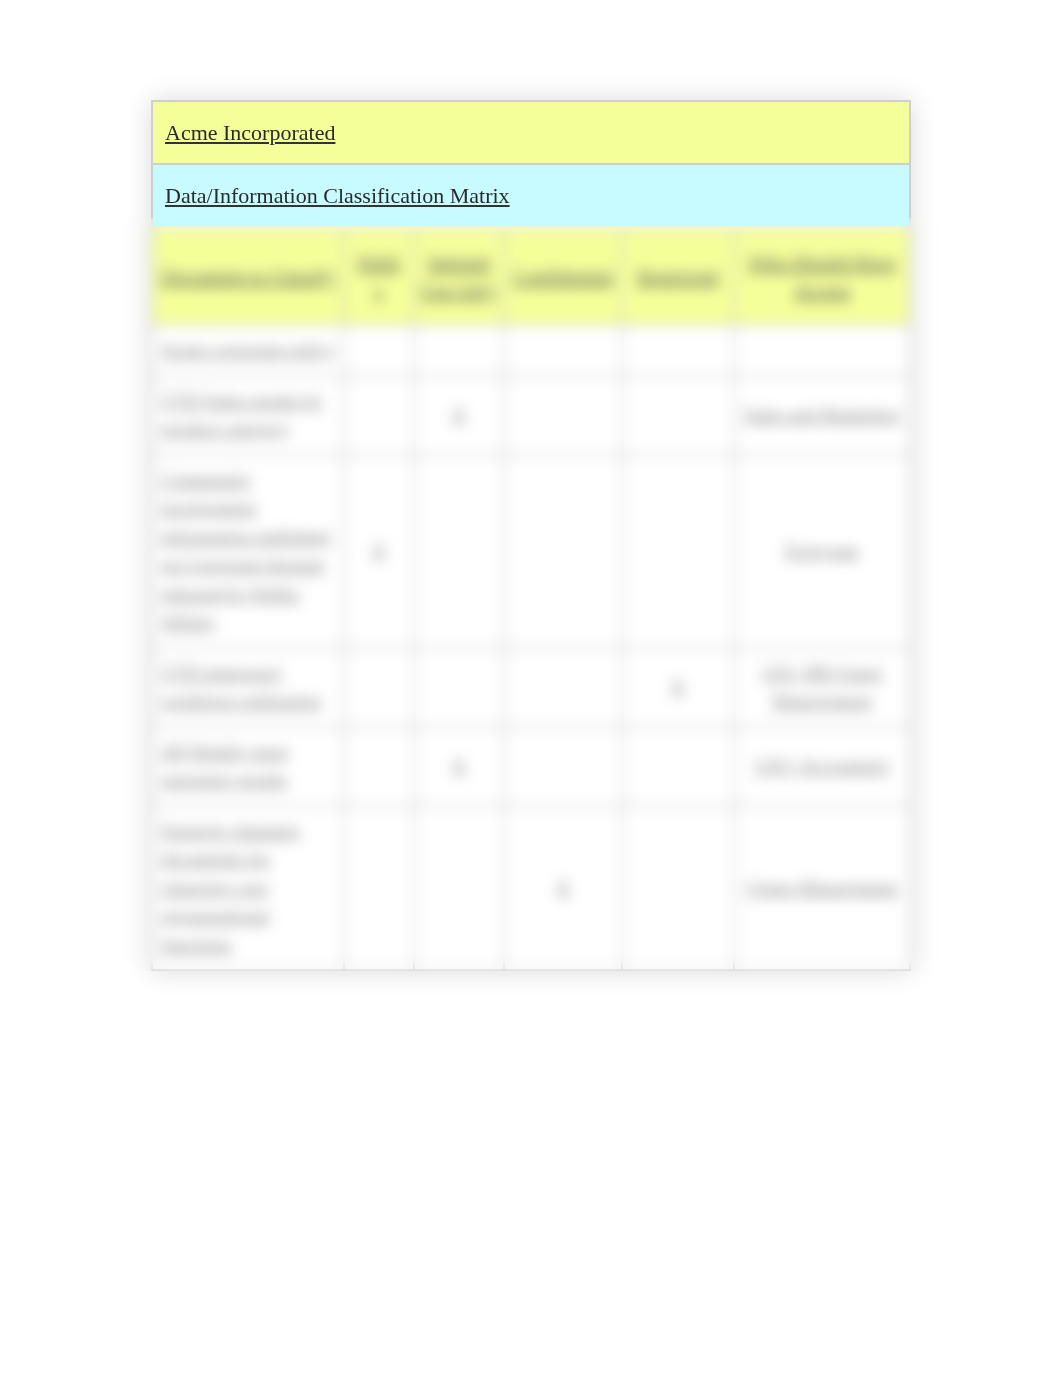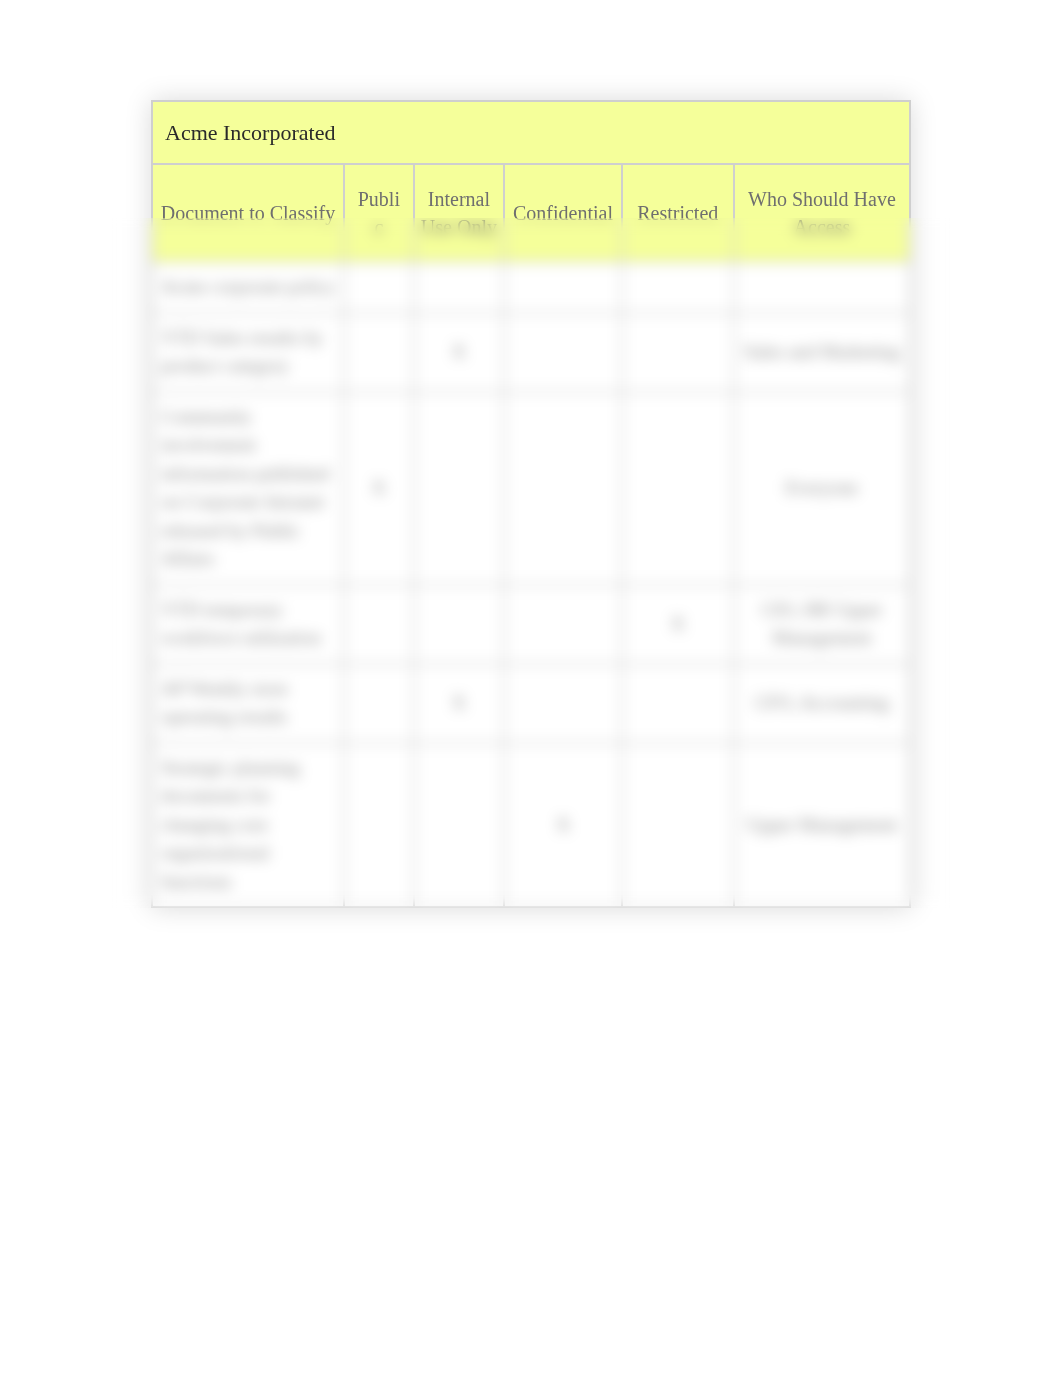--- a/index.html
+++ b/index.html
@@ -10,20 +10,21 @@
     background: #ffffff;
     font-family: "Times New Roman", Times, serif;
     color: #333;
   }
   .page {
     position: relative;
     width: 1062px;
     height: 1376px;
     box-sizing: border-box;
     padding: 100px 100px 16px 100px;
+    text-decoration: underline;
   }
   .sheet {
     width: 760px;
     margin: 0 auto;
     box-shadow: 0 0 25px rgba(0,0,0,0.15);
     background: #fff;
   }
   table {
     border-collapse: collapse;
     width: 100%;
@@ -108,20 +109,23 @@
           <col class="c3">
           <col class="c4">
           <col class="c5">
           <col class="c6">
         </colgroup>
 
         <tbody>
             <tr class="title-row crisp">
           <td colspan="6">Acme Incorporated</td>
         </tr>
+        <tr class="subtitle-row crisp">
+          <td colspan="6">Data/Information Classification Matrix</td>
+        </tr>
 
         </tbody>
           <tbody class="soft">
         <tr class="head-row">
           <td class="doc-head">Document to Classify</td>
           <td class="clear">Publi
 c</td>
           <td>Internal Use Only</td>
           <td>Confidential</td>
           <td>Restricted</td>

